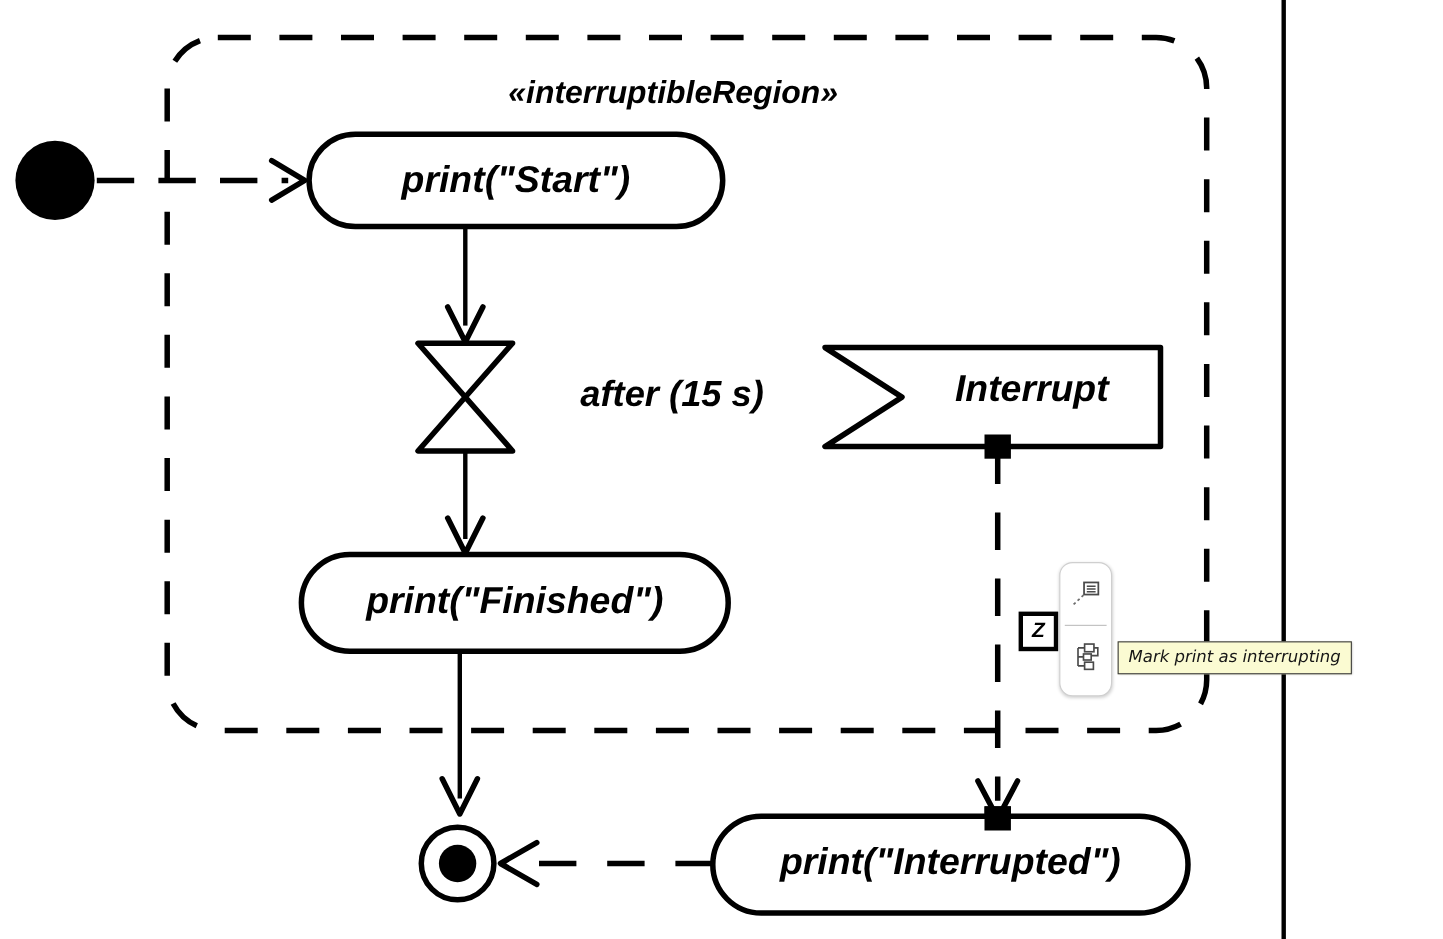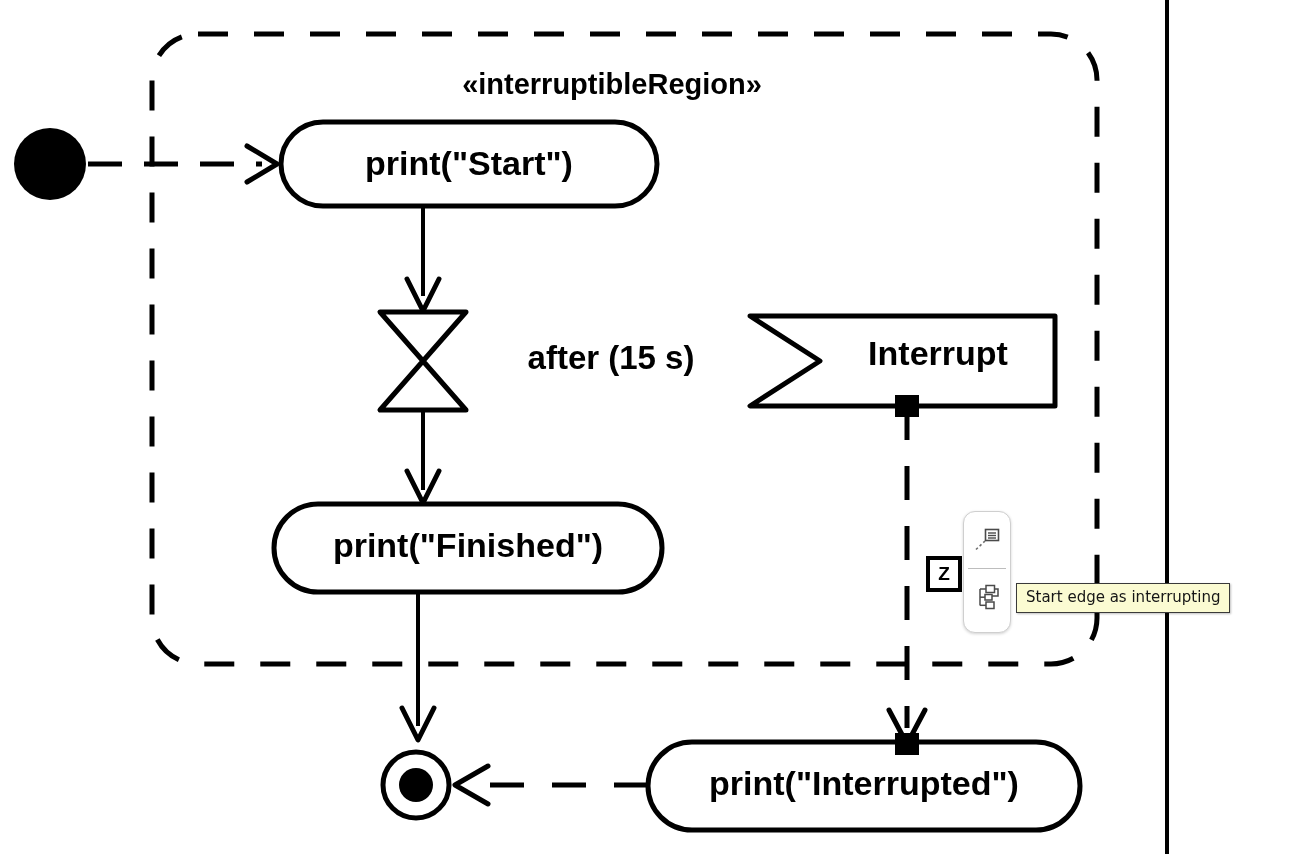--- a/index.html
+++ b/index.html
@@ -10,20 +10,21 @@
   }
   body {
     font-family: "Liberation Sans", sans-serif;
   }
   #canvas {
     position: relative;
     width: 1312px;
     height: 854px;
     background: #ffffff;
     overflow: hidden;
+    font-style: italic;
   }
   #diagram-svg {
     position: absolute;
     left: 0;
     top: 0;
     width: 1312px;
     height: 854px;
   }
   .node-label {
     font-family: "Liberation Sans", sans-serif;
@@ -217,15 +218,15 @@
         <path d="M8,7 L8,23.5" stroke="#4a4a4a" stroke-width="1.5" fill="none"></path>
         <path d="M8,7 L14,7" stroke="#4a4a4a" stroke-width="1.5"></path>
         <path d="M8,15.2 L13,15.2" stroke="#4a4a4a" stroke-width="1.5"></path>
         <path d="M8,23.3 L14,23.3" stroke="#4a4a4a" stroke-width="1.5"></path>
         <path d="M22.5,7 L26,7 L26,14 L20,14" stroke="#4a4a4a" stroke-width="1.5" fill="none"></path>
       </svg>
     </div>
 
   </div>
 
-  <div id="edge-tooltip">Start edge as interrupting</div>
+  <div id="edge-tooltip">Mark print as interrupting</div>
 
 </div>
 
 </body></html>

